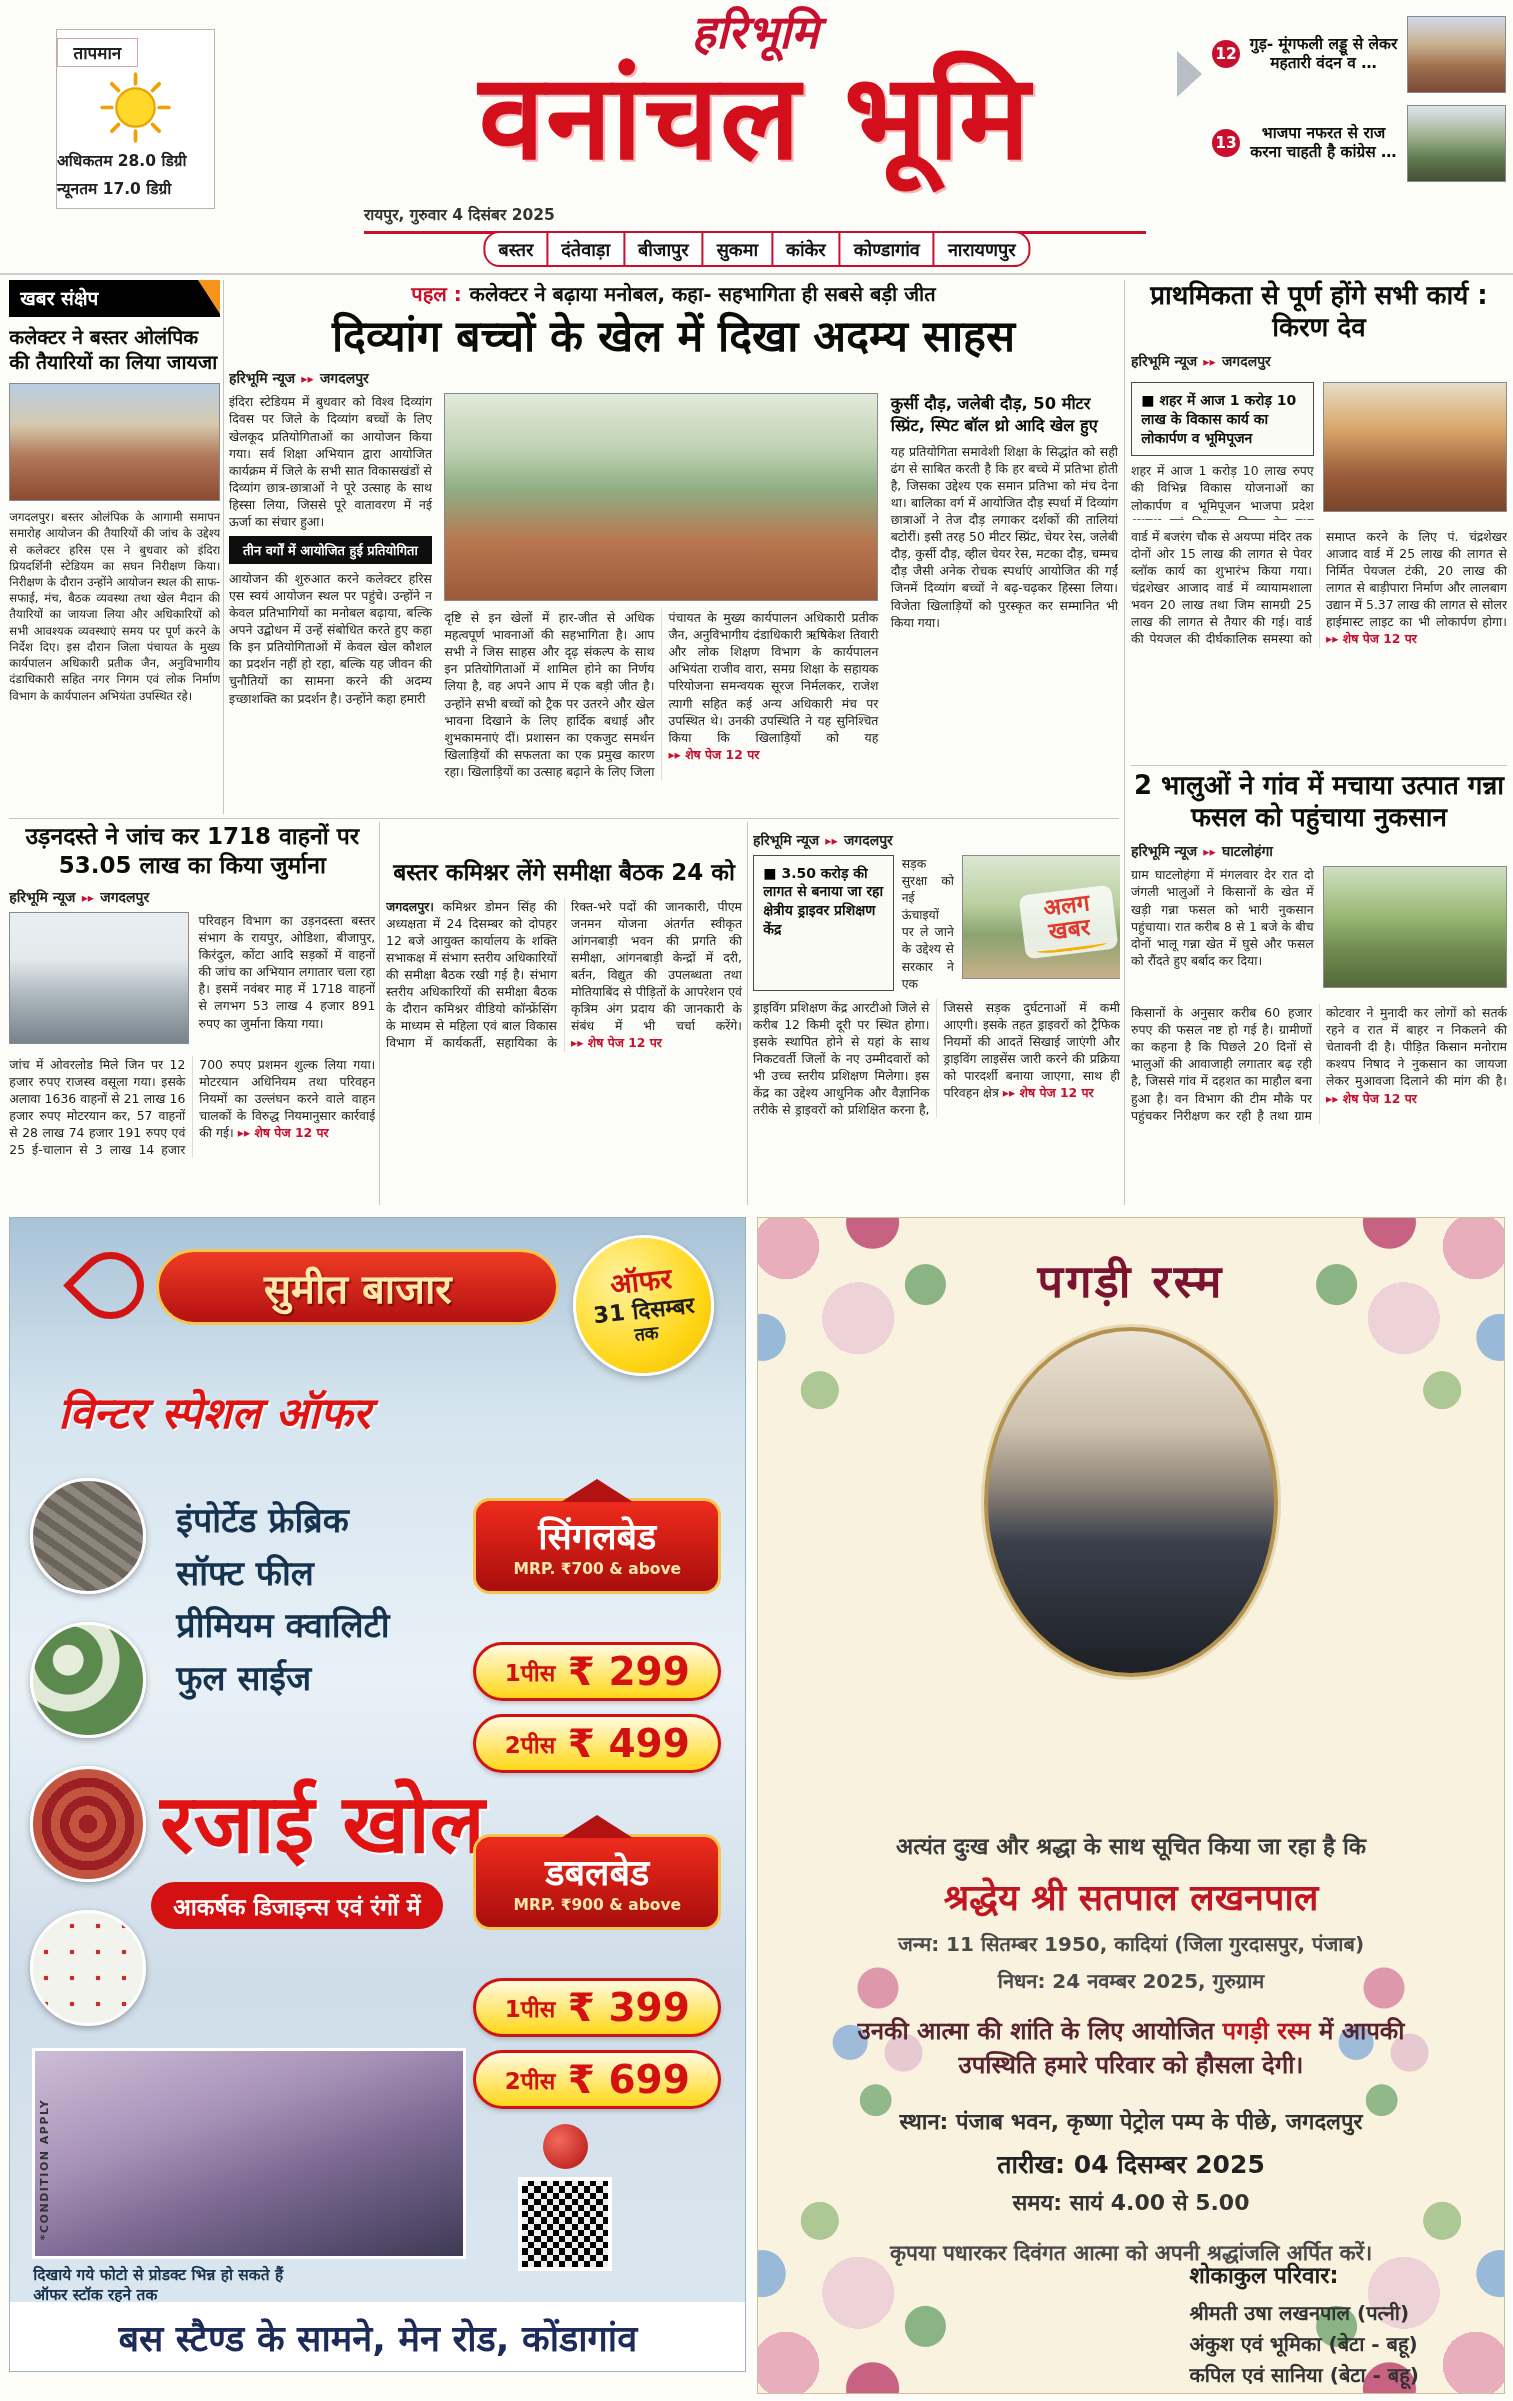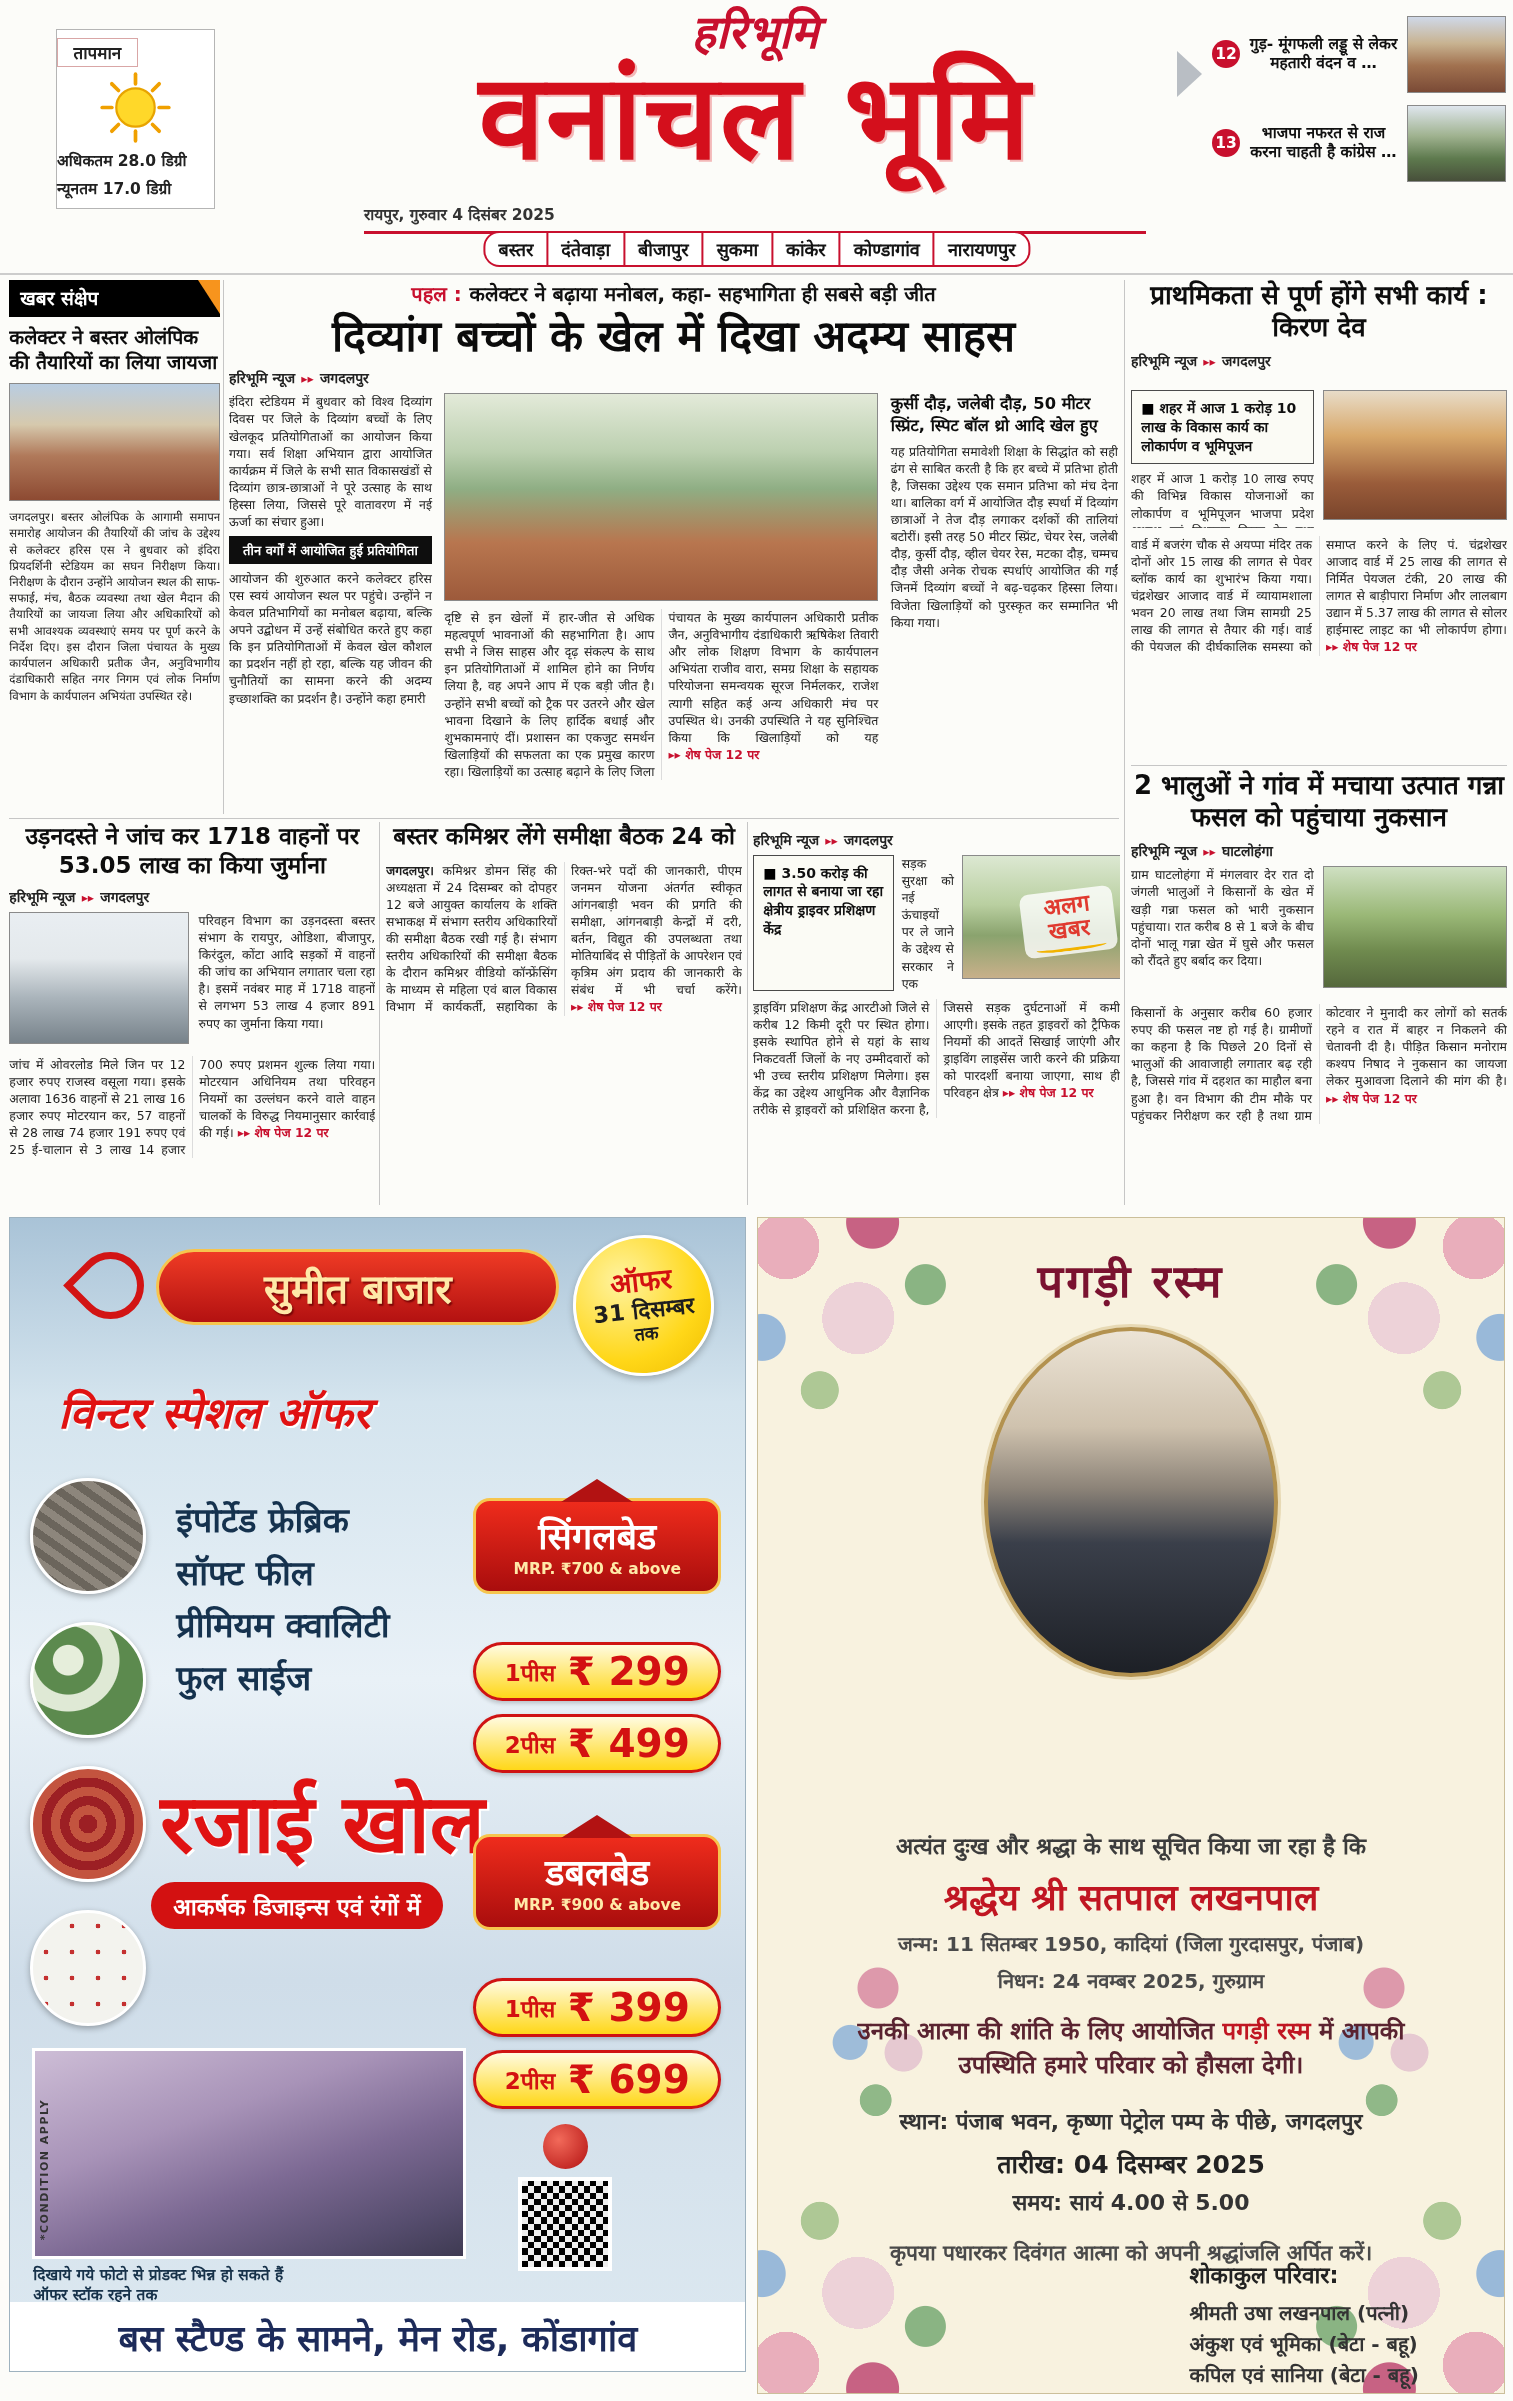--- a/index.html
+++ b/index.html
@@ -62,33 +62,33 @@
   .lead{left:229px;top:280px;width:889px;height:534px}
   .lead-flex{display:flex;gap:12.4px;margin-top:3.1px}
   .lead-c1{flex:0 0 203px}
   .lead-c2{flex:0 0 434px}
   .lead-c3{flex:1}
   .lead-photo{width:100%;height:208px;background:linear-gradient(180deg,#e3ead9 0%,#bcd0b0 28%,#8fae84 46%,#b8764f 72%,#9d5a3b 100%);margin-bottom:7.7px}
   .subhead{font-size:16.3px;font-weight:900;line-height:1.32;margin-bottom:6.2px;color:#0d0d0d}
 
   
   .kiran{left:1131px;top:280px;width:376px;height:482px}
-  .k-row{display:flex;gap:9.3px;margin-top:20px;height:138px;overflow:hidden}
+  .k-row{display:flex;gap:9.3px;margin-top:12px;height:138px;overflow:hidden}
   .k-left{flex:1;display:flex;flex-direction:column;gap:6.2px}
   .k-photo{flex:0 0 184px;height:130px;background:linear-gradient(180deg,#e8dcc8 0%,#d8a86a 35%,#9a5c3a 72%,#7a452c 100%)}
   
   .bears{left:1131px;top:770px;width:376px;height:434px}
   .b-row{display:flex;gap:9.3px;margin-top:4.6px;height:130px;overflow:hidden}
   .b-photo{flex:0 0 184px;height:122px;background:linear-gradient(180deg,#cfe0c2 0%,#9ab877 40%,#6f8a4e 70%,#55683c 100%)}
 
   
   .fine{left:9.3px;top:822px;width:366px;height:383px}
   .f-row{display:flex;gap:9.3px;margin-top:4.6px;height:136px;overflow:hidden}
   .f-photo{flex:0 0 180px;height:132px;background:linear-gradient(180deg,#e9eef2 0%,#e4e9ec 35%,#aab4bb 65%,#77828a 100%)}
-  .comm{left:386px;top:822px;width:356px;height:383px}
+  .comm{left:386px;top:858px;width:356px;height:383px}
   .driver{left:753px;top:822px;width:367px;height:383px}
   .d-row{display:flex;gap:7.7px;margin-top:4.6px;height:136px;overflow:hidden}
   .d-box{flex:0 0 141px}
   .d-photo{flex:0 0 186px;height:124px;background:linear-gradient(180deg,#dce8d2 0%,#b9cfa0 40%,#8aa36e 65%,#c8b08a 100%)}
   .stamp{position:absolute;right:4.6px;top:68px;width:93px;text-align:center;transform:rotate(-7deg);background:rgba(255,255,255,.8);border-radius:9.3px;padding:3.1px 0}
   .stamp .s1,.stamp .s2{font-size:23px;font-weight:900;color:#e03a2f;line-height:1.05;display:block}
   .stamp-swirl{display:block;height:7.7px;margin:1.5px 11px 0;border-bottom:3.9px solid #f2b300;border-radius:0 0 60% 60%}
 
   
   .ad-sumeet{position:absolute;left:9.3px;top:1217px;width:737px;height:1155px;overflow:hidden;border:0.8px solid #9eb2bf;

